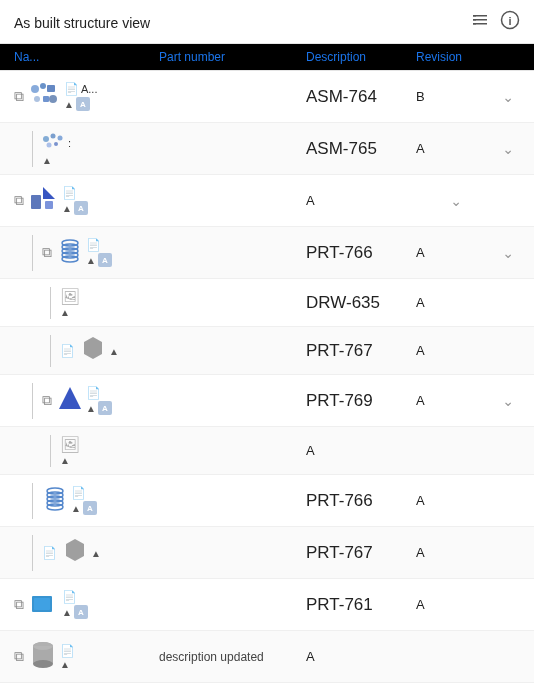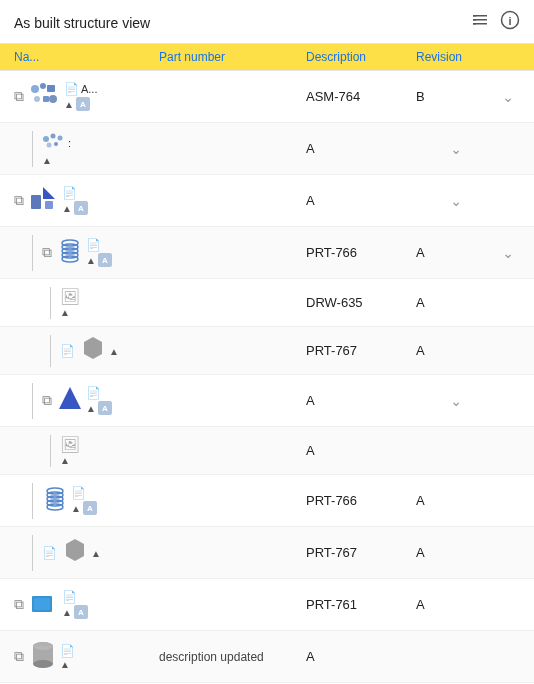--- a/index.html
+++ b/index.html
@@ -31,21 +31,21 @@
     .header-icon {
       color: #555;
       font-size: 18px;
       cursor: pointer;
     }
     .col-headers {
       display: grid;
       grid-template-columns: 145px 1fr 110px 80px 24px;
       padding: 6px 14px 6px 14px;
       border-bottom: 1px solid #e5e5e5;
-      background: #fde047;
+      background: #000000;
     }
     .col-header {
       font-size: 12px;
       color: #1a73e8;
       font-weight: 500;
     }
     .rows-container {
       overflow-y: auto;
     }
     .row {
@@ -68,21 +68,21 @@
     }
     .badge-a { background: #b0c4de; color: #fff; }
     .description-cell {
       font-size: 12px;
       color: #444;
       white-space: nowrap;
       overflow: hidden;
       text-overflow: ellipsis;
     }
     .part-number-cell {
-      font-size: 13px;
+      font-size: 17px;
       color: #222;
     }
     .revision-cell {
       font-size: 13px;
       color: #222;
     }
     .chevron {
       color: #999;
       font-size: 14px;
       text-align: center;
@@ -181,20 +181,21 @@
               </svg>
             </span>
             <span style="font-size:11px;color:#333;">:</span>
           </div>
           <div style="display:flex;align-items:center;gap:2px;">
             <span style="font-size:10px;color:#555;">▲</span>
           </div>
         </div>
       </div>
       <span class="description-cell"></span>
+      <span class="part-number-cell">ASM-765</span>
       <span class="revision-cell">A</span>
       <span class="chevron">⌄</span>
     </div>
 
     <div class="row" style="min-height:52px;">
       <div class="row-name-area" style="padding-left:0px;">
         <span style="font-size:14px;color:#888;margin-right:2px;">⧉</span>
         <span>
           <svg width="30" height="28" viewBox="0 0 30 28">
 
@@ -300,20 +301,21 @@
           <div style="display:flex;align-items:center;gap:2px;">
             <span style="font-size:12px;color:#888;">📄</span>
           </div>
           <div style="display:flex;align-items:center;gap:2px;">
             <span style="font-size:10px;color:#555;">▲</span>
             <span class="badge badge-a">A</span>
           </div>
         </div>
       </div>
       <span class="description-cell"></span>
+      <span class="part-number-cell">PRT-769</span>
       <span class="revision-cell">A</span>
       <span class="chevron">⌄</span>
     </div>
 
     <div class="row" style="min-height:48px;background:#fafafa;">
       <div class="row-name-area" style="padding-left:36px;">
         <span style="width:1px;height:32px;background:#ccc;margin-right:6px;flex-shrink:0;"></span>
         <div class="icons-column" style="display:flex;flex-direction:column;gap:1px;">
           <div style="display:flex;align-items:center;gap:2px;">
             <span style="font-size:16px;color:#aaa;">🖼</span>

